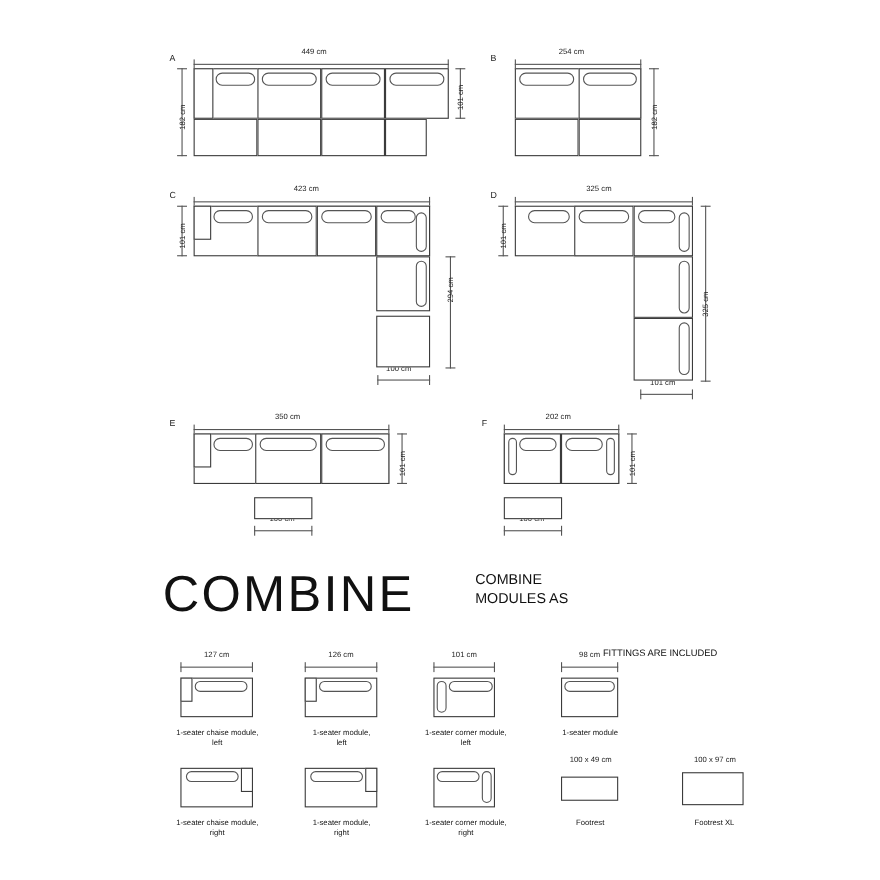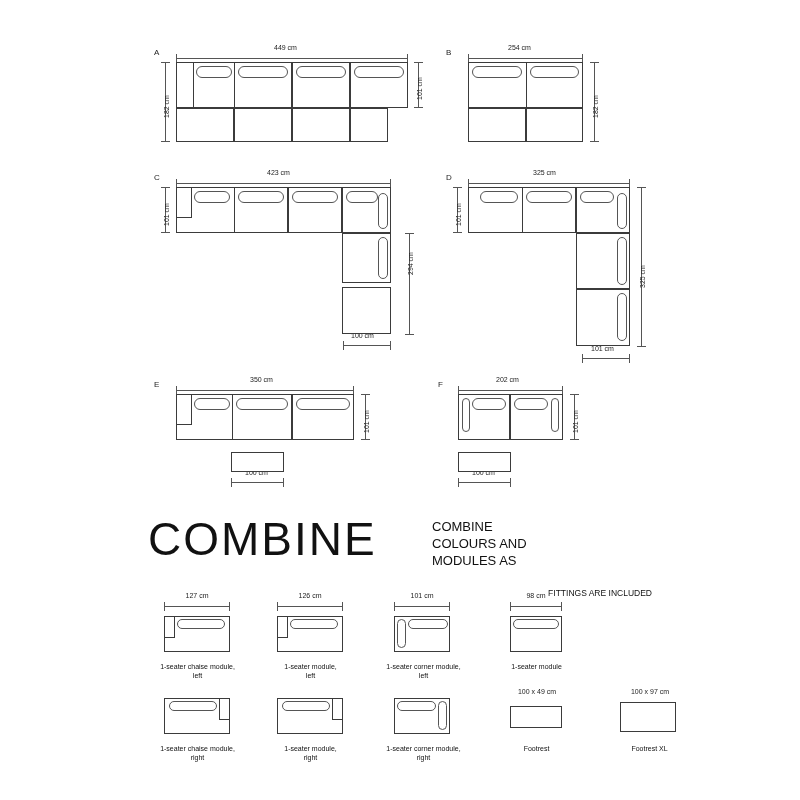--- a/index.html
+++ b/index.html
@@ -243,21 +243,20 @@
     <div class="cushion" style="left:472px;top:398px;width:34px;height:12px;"></div>
     <div class="cushion" style="left:514px;top:398px;width:34px;height:12px;"></div>
     <div class="cushion" style="left:551px;top:398px;width:8px;height:34px;"></div>
 
     <div class="mod" style="left:458px;top:452px;width:53px;height:20px;"></div>
   </div>
 
   <div class="brand">COMBINE</div>
   <div class="combine">
     <div>COMBINE</div>
-    <div>COLOURS AND</div>
     <div>MODULES AS</div>
   </div>
   <div class="fittings">FITTINGS ARE INCLUDED</div>
 
   <div class="legend">
 
     <div class="lg-item">
       <div class="hline" style="left:24px;top:8px;width:66px;"></div>
       <div class="tick" style="left:24px;top:4px;width:1px;height:9px;"></div>
       <div class="tick" style="left:89px;top:4px;width:1px;height:9px;"></div>

